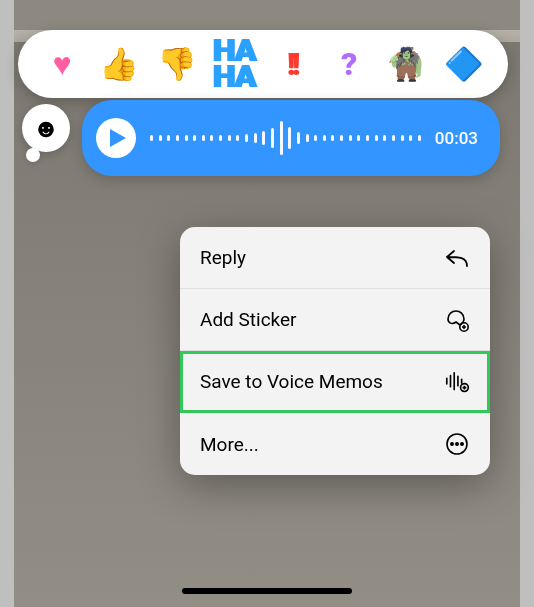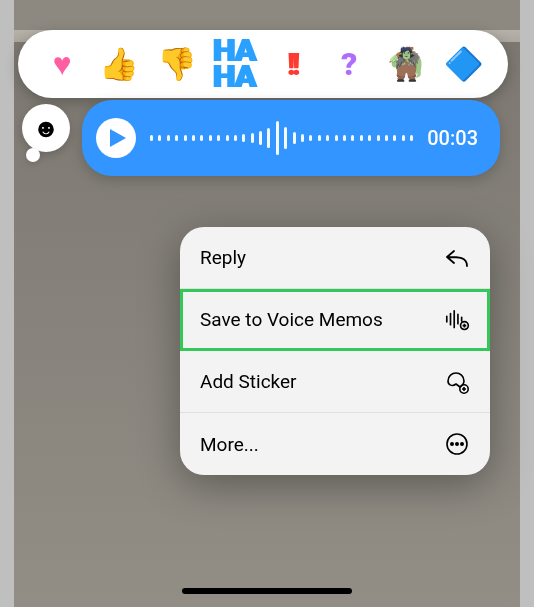--- a/index.html
+++ b/index.html
@@ -46,25 +46,25 @@
     padding:0 22px 0 14px;box-sizing:border-box;box-shadow:0 4px 14px rgba(0,0,0,0.2);} 
   .bubble .tail{position:absolute;right:-6px;bottom:6px;width:20px;height:20px;
     background:#3395ff;border-bottom-right-radius:16px;transform:rotate(20deg);
     z-index:-1;}
   .play{width:40px;height:40px;border-radius:20px;background:#fff;
     display:flex;align-items:center;justify-content:center;cursor:pointer;flex:none;}
   .play svg{margin-left:3px;}
   .wave{flex:1;height:40px;margin:0 14px;position:relative;display:flex;
     align-items:center;justify-content:space-between;}
   .wave .tick{width:3px;background:rgba(255,255,255,0.95);border-radius:2px;}
-  .duration{color:#fff;font-size:20px;font-weight:500;}
+  .duration{color:#fff;font-size:17px;font-weight:500;}
 
   
   .menu{position:absolute;left:180px;top:227px;width:310px;
-    background:rgba(247,247,247,0.97);border-radius:24px;overflow:hidden;
+    background:rgba(247,247,247,0.97);border-radius:15px;overflow:hidden;
     box-shadow:0 10px 40px rgba(0,0,0,0.35);}
   .menu .item{display:flex;align-items:center;justify-content:space-between;
     padding:0 20px;height:62px;box-sizing:border-box;cursor:pointer;
     border-bottom:1px solid rgba(0,0,0,0.08);}
   .menu .item:last-child{border-bottom:none;}
   .menu .item.highlight{outline:3px solid #34c759;outline-offset:-3px;}
   .menu .label{font-size:19px;color:#000;}
   .menu .icon{width:26px;height:26px;display:flex;align-items:center;
     justify-content:center;color:#000;}
   .menu .icon svg{stroke:#000;}
@@ -150,38 +150,38 @@
 
   <div class="item">
     <span class="label">Reply</span>
     <span class="icon">
       <svg width="24" height="20" viewBox="0 0 24 20" fill="none" stroke-width="1.8">
         <path d="M9 3 L2 9 L9 15 M2 9 C 14 9 22 9 22 18" stroke-linecap="round" stroke-linejoin="round"></path>
       </svg>
     </span>
   </div>
 
+  <div class="item">
+    <span class="label">Add Sticker</span>
+    <span class="icon">
+      <svg width="26" height="24" viewBox="0 0 26 24" fill="none" stroke-width="1.6">
+        <path d="M4 11 C4 6 8 3 12 3 C16 3 20 6 20 11 C20 13 19 15 16 17 L12 14 C8 17 4 15 4 11 Z" stroke-linejoin="round"></path>
+        <circle cx="20" cy="19" r="4.2"></circle>
+        <path d="M20 17 L20 21 M18 19 L22 19"></path>
+      </svg>
+    </span>
+  </div>
+
   <div class="item highlight">
     <span class="label">Save to Voice Memos</span>
     <span class="icon">
       <svg width="28" height="24" viewBox="0 0 28 24" fill="none" stroke-width="1.8">
         <path d="M3 8 L3 14 M7 5 L7 17 M11 2 L11 20 M15 6 L15 16 M19 9 L19 13" stroke-linecap="round"></path>
         <circle cx="22" cy="18" r="4.2"></circle>
         <path d="M22 16 L22 20 M20 18 L24 18"></path>
-      </svg>
-    </span>
-  </div>
-
-  <div class="item">
-    <span class="label">Add Sticker</span>
-    <span class="icon">
-      <svg width="26" height="24" viewBox="0 0 26 24" fill="none" stroke-width="1.6">
-        <path d="M4 11 C4 6 8 3 12 3 C16 3 20 6 20 11 C20 13 19 15 16 17 L12 14 C8 17 4 15 4 11 Z" stroke-linejoin="round"></path>
-        <circle cx="20" cy="19" r="4.2"></circle>
-        <path d="M20 17 L20 21 M18 19 L22 19"></path>
       </svg>
     </span>
   </div>
 
 
   <div class="item">
     <span class="label">More...</span>
     <span class="icon">
       <svg width="24" height="24" viewBox="0 0 24 24" fill="none" stroke-width="1.6">
         <circle cx="12" cy="12" r="10"></circle>

